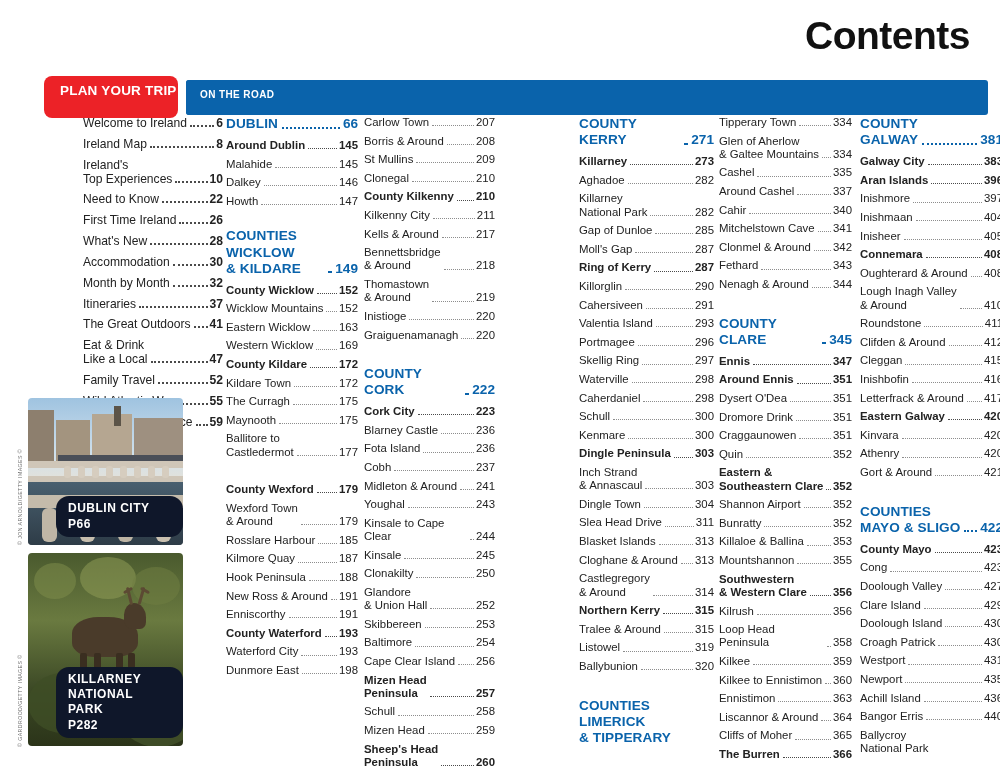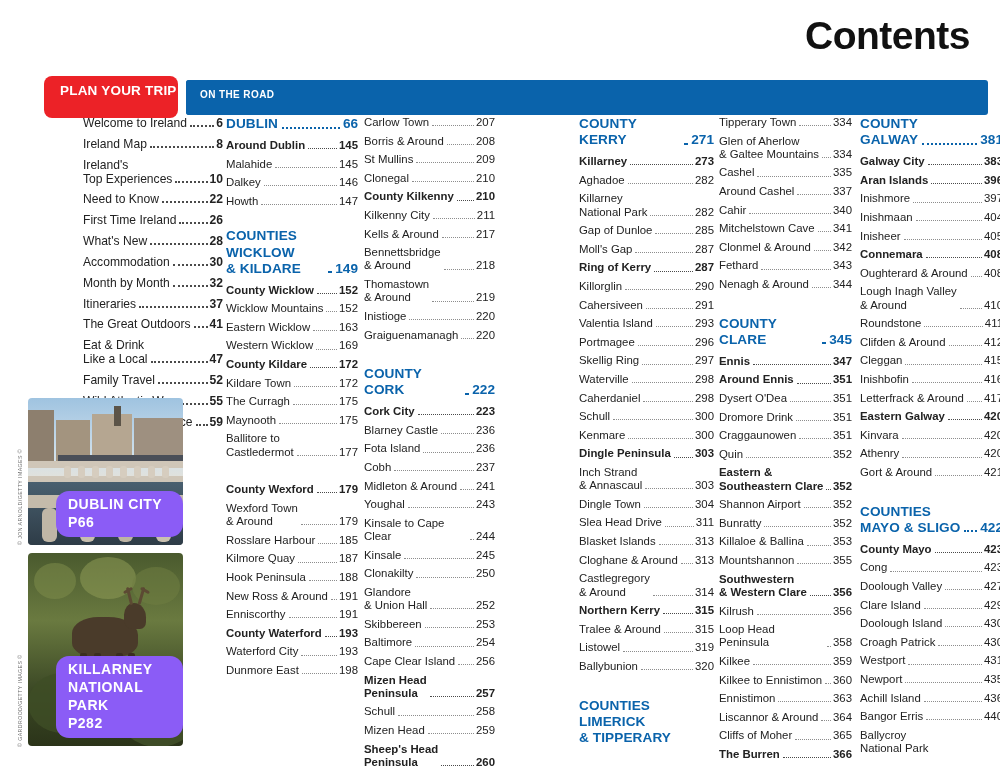--- a/index.html
+++ b/index.html
@@ -107,23 +107,23 @@
   .crowd{position:absolute;height:9px;background:#4a4f58;}
 
   .forest{position:absolute;inset:0;background:linear-gradient(#4a5a2e 0%,#6a7a40 35%,#3d4a26 70%,#2b3419 100%);}
   .leaf{position:absolute;border-radius:50%;opacity:.55;}
   .deer-body{position:absolute;background:#4a3b2a;border-radius:40% 45% 35% 35%;}
   .deer-leg{position:absolute;background:#3a2e20;border-radius:2px;}
   .antler{position:absolute;background:#5c4a33;border-radius:2px;}
 
   .caption{
     position:absolute;left:28px;bottom:8px;
-    background:#8b5cf6;color:#fff;border-radius:13px;
+    background:#0f172a;color:#fff;border-radius:13px;
     padding:5px 12px 5px 12px;
-    font-size:14px;font-weight:bold;letter-spacing:0.5px;
+    font-size:12px;font-weight:bold;letter-spacing:0.5px;
     line-height:1.28;white-space:pre-line;
   }
 
   .credit{
     position:absolute;left:0;
     font-size:5.2px;color:#6c6c6c;letter-spacing:0.45px;
     transform:rotate(-90deg);transform-origin:left top;
     white-space:nowrap;
   }
   .credit1{left:17px;top:545px;}

